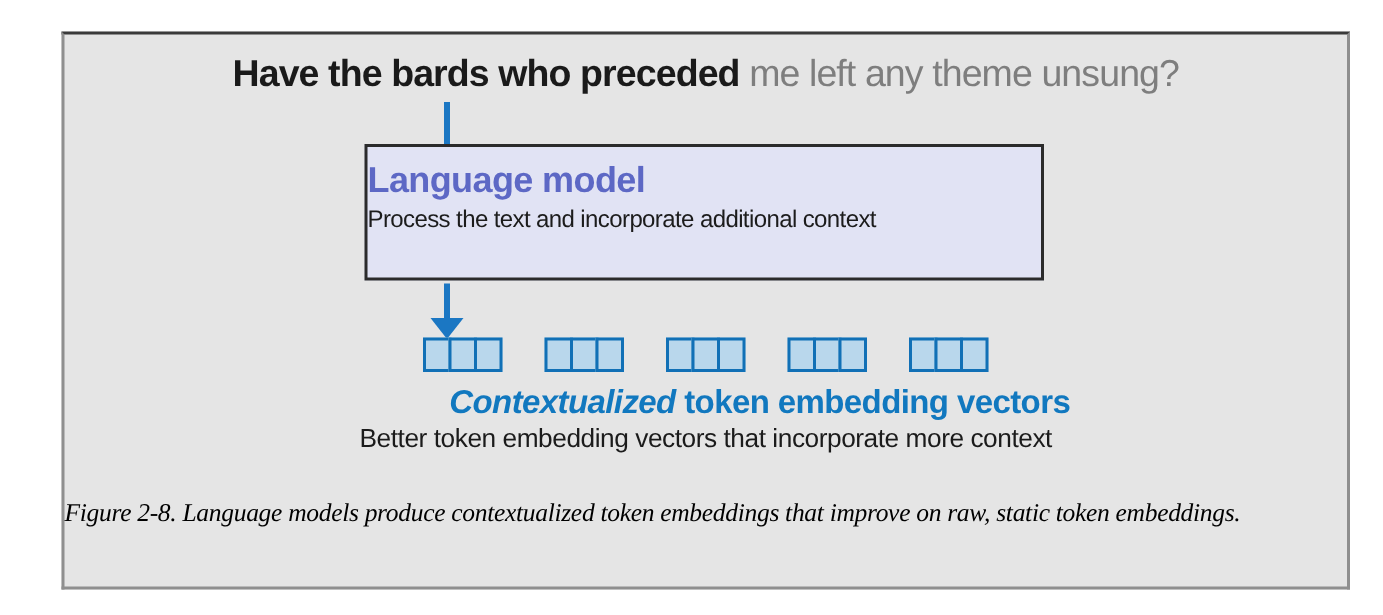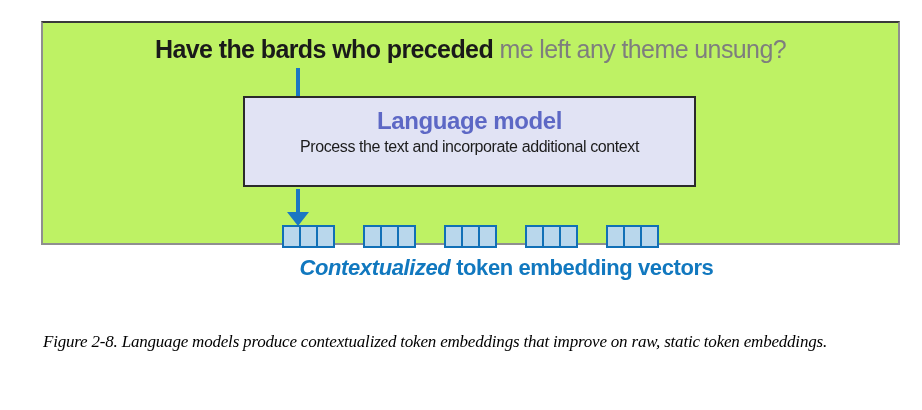--- a/index.html
+++ b/index.html
@@ -14,25 +14,25 @@
     height: 410px;
     background: #ffffff;
     overflow: hidden;
   }
   
   .figure-frame {
     position: absolute;
     left: 41px;
     top: 21px;
     width: 859px;
-    height: 224px;
+    height: 372px;
     box-sizing: border-box;
     border: 2px solid #8f8f8f;
     border-top-color: #3a3a3a;
-    background: #bef264;
+    background: #e5e5e5;
   }
   
   .headline {
     position: absolute;
     left: 0;
     top: 12px;
     width: 100%;
     text-align: center;
     font-size: 25px;
     font-weight: bold;
@@ -65,21 +65,20 @@
   
   .lm-box {
     position: absolute;
     left: 200px;
     top: 73px;
     width: 453px;
     height: 91px;
     box-sizing: border-box;
     border: 2px solid var(--model-box-border, #2b2b2b);
     background: var(--model-box-fill, #e1e3f4);
-    text-align: center;
     padding-top: 9px;
   }
   .lm-title {
     font-size: 24px;
     font-weight: bold;
     letter-spacing: -0.4px;
     color: var(--model-title, #5d68c5);
     line-height: 1.15;
   }
   .lm-subtitle {
@@ -192,18 +191,19 @@
           <div class="token-cell"></div>
           <div class="token-cell"></div>
           <div class="token-cell"></div>
         </div>
       </div>
 
     <div class="label-blue">
       <span class="emph">Contextualized</span><span> token embedding vectors</span>
     </div>
 
+    <div class="label-sub">Better token embedding vectors that incorporate more context</div>
 
   </div>
 
   <div class="caption">Figure 2-8. Language models produce contextualized token embeddings that improve on raw, static token embeddings.</div>
 
 </div>
 
 </body></html>

